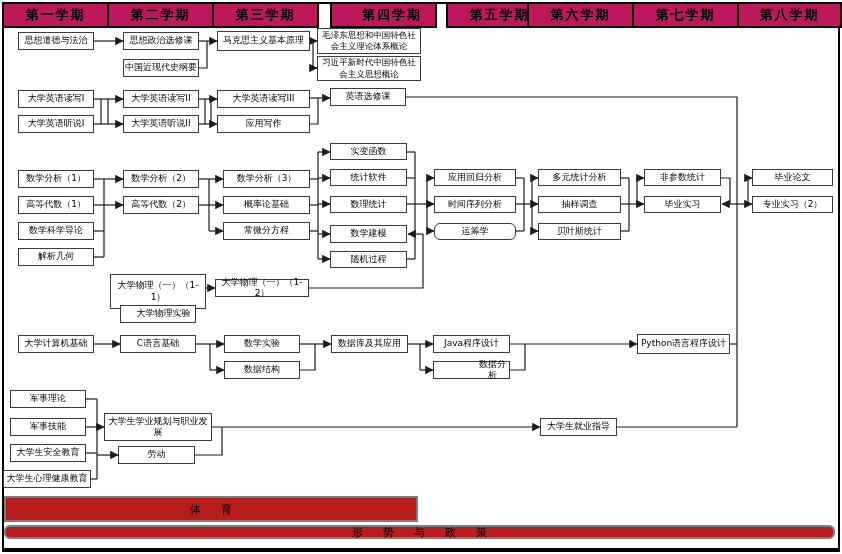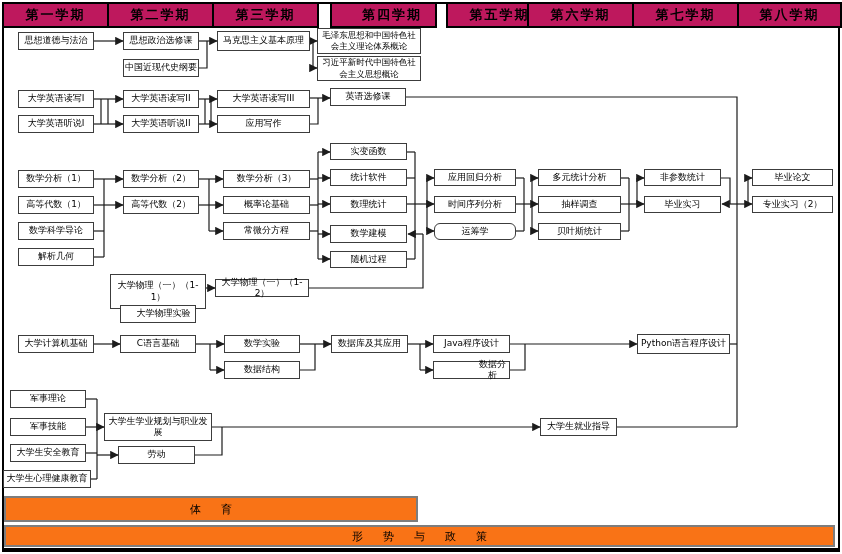--- a/index.html
+++ b/index.html
@@ -16,21 +16,21 @@
     border:2px solid #000;display:flex;align-items:center;justify-content:center;
     font-size:13px;font-weight:bold;background:#be185d;letter-spacing:2px;
   }
   .node{
     position:absolute;box-sizing:border-box;border:1.5px solid #3c3c3c;background:#fff;
     display:flex;align-items:center;justify-content:center;text-align:center;
     font-size:9px;line-height:1.25;word-break:break-all;padding:0 1px;
   }
   .node.sm{font-size:8.5px;line-height:1.3;}
   .bar{
-    position:absolute;box-sizing:border-box;border:2px solid #7d7d7d;background:#f97316;
+    position:absolute;box-sizing:border-box;border:2px solid #7d7d7d;background:#b91c1c;
     display:flex;align-items:center;justify-content:center;
     font-size:11px;letter-spacing:20px;padding-left:20px;
   }
   svg.wires{position:absolute;left:0;top:0;pointer-events:none;}
   svg.wires polyline,svg.wires line{fill:none;stroke:#1c1c1c;stroke-width:1.2;}
 </style>
 </head>
 <body>
 
 <div id="stage">
@@ -206,15 +206,15 @@
       <div class="node" style="left: 433px; top: 361px; width: 77px; height: 18px; padding-left: 43px;">数据分析</div>
       <div class="node" style="left: 637px; top: 334px; width: 93px; height: 20px;">Python语言程序设计</div>
       <div class="node" style="left: 10px; top: 390px; width: 76px; height: 18px;">军事理论</div>
       <div class="node" style="left: 10px; top: 418px; width: 76px; height: 18px;">军事技能</div>
       <div class="node" style="left: 10px; top: 444px; width: 76px; height: 18px;">大学生安全教育</div>
       <div class="node" style="left: 3px; top: 470px; width: 88px; height: 18px;">大学生心理健康教育</div>
       <div class="node" style="left: 104px; top: 413px; width: 108px; height: 28px;">大学生学业规划与职业发展</div>
       <div class="node" style="left: 118px; top: 446px; width: 77px; height: 18px;">劳动</div>
       <div class="node" style="left: 540px; top: 418px; width: 77px; height: 18px;">大学生就业指导</div>
       <div class="bar" style="left: 4px; top: 496px; width: 414px; height: 26px;">体育</div>
-      <div class="bar" style="left: 4px; top: 525px; width: 831px; height: 22px;">形势与政策</div>
+      <div class="bar" style="left: 4px; top: 525px; width: 831px; height: 14px; border-radius: 6px;">形势与政策</div>
     </div>
 </div>
 
 </body></html>

